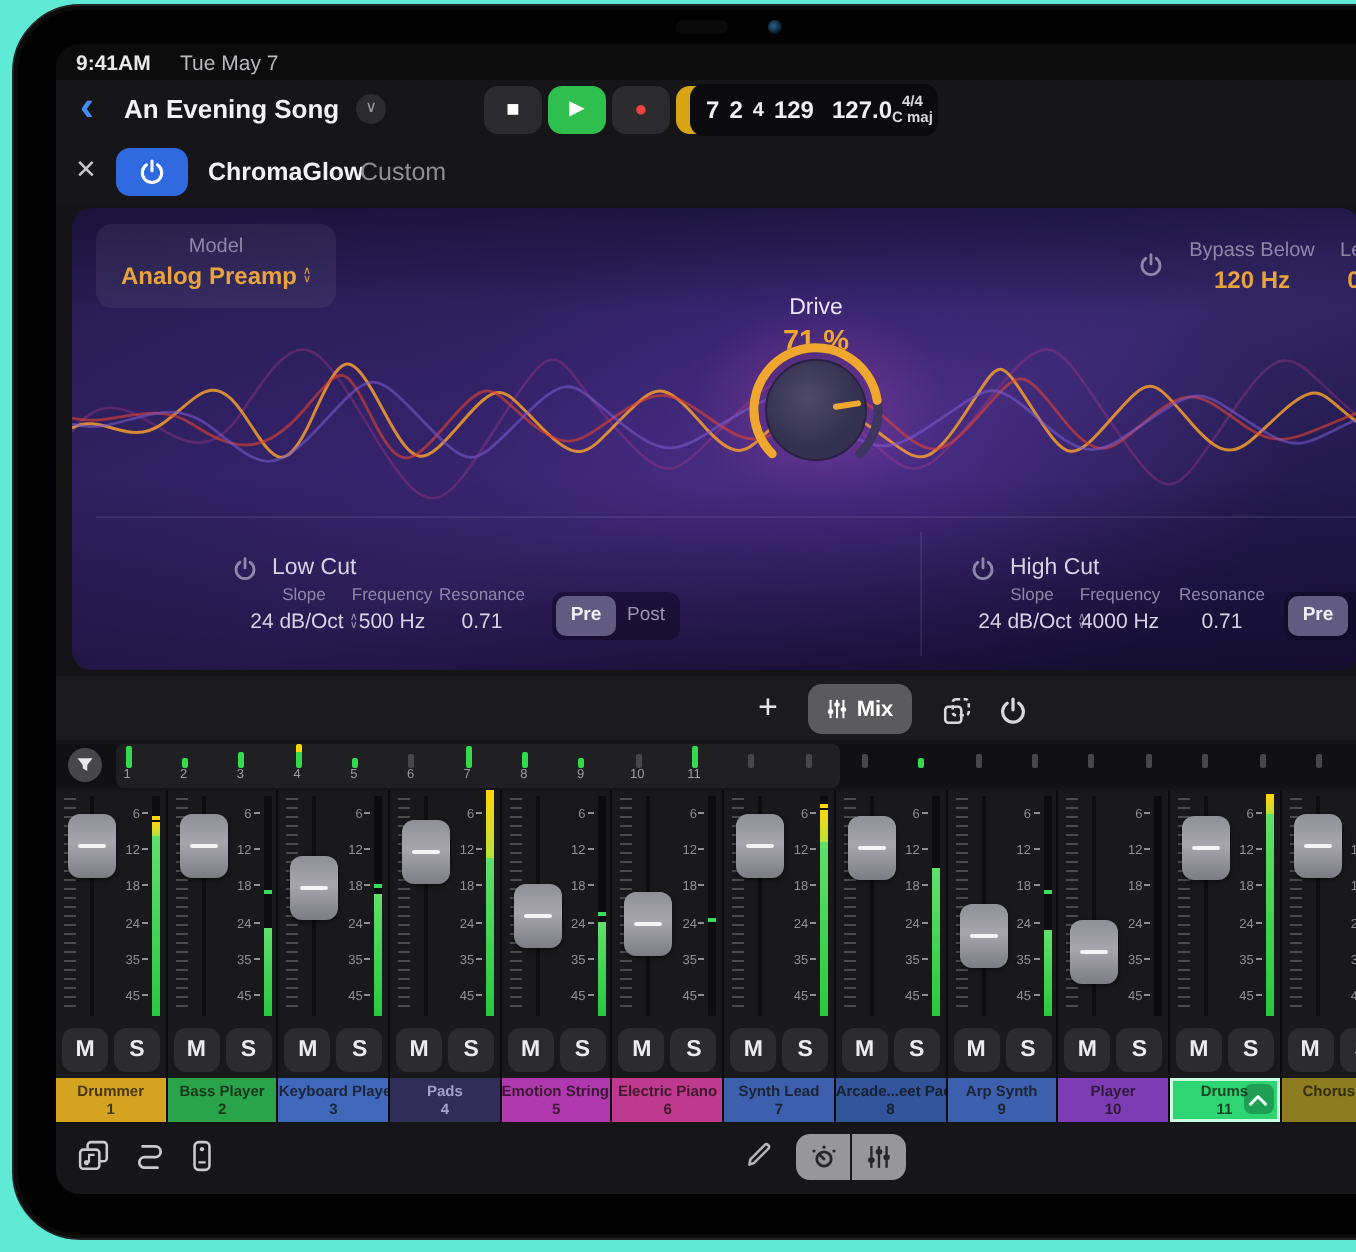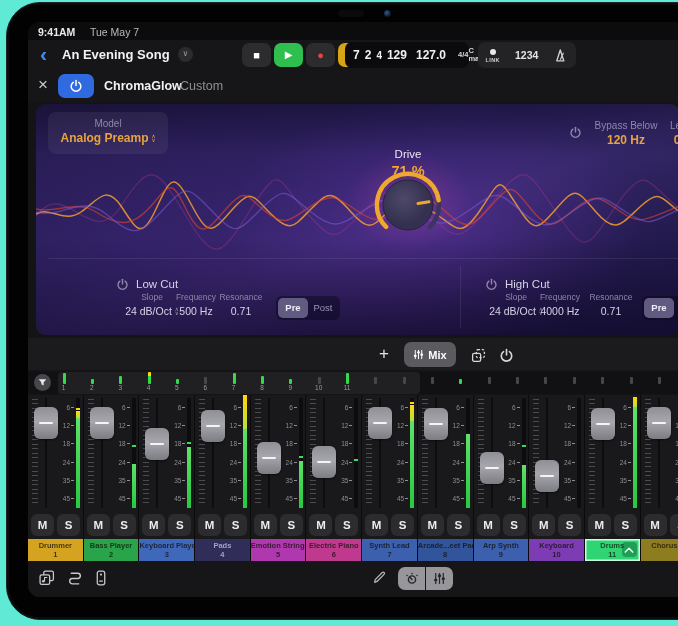--- a/index.html
+++ b/index.html
@@ -31,21 +31,21 @@
   .tbtn .g{display:inline-block;line-height:24px;}
   .btn-stop{left:214px;} .btn-stop .g{font-size:11px;}
   .btn-play{left:246px;background:#2fbf4e;} .btn-play .g{font-size:10px;}
   .btn-rec{left:278px;color:#ef4040;} .btn-rec .g{font-size:11px;}
   .btn-cycle{left:310px;background:#d7a514;} .btn-cycle .g{font-size:13px;font-weight:bold;}
   .lcd{position:absolute;left:317px;top:2px;width:124px;height:26px;border-radius:7px;background:#0b0b0d;
     display:flex;align-items:center;color:#f0f0f2;}
   .lcd .pos{display:flex;gap:5px;margin-left:8px;font-size:12px;font-weight:bold;}
   .lcd .pos .sm{font-size:10px;align-self:center;}
   .lcd .tempo{margin-left:9px;font-size:12px;font-weight:bold;}
-  .lcd .sigkey{margin-left:12px;display:flex;flex-direction:row;align-items:center;line-height:8px;}
+  .lcd .sigkey{margin-left:0;display:flex;flex-direction:column;align-items:center;line-height:8px;}
   .lcd .sigkey span{font-size:7.5px;color:#d8d8dc;font-weight:bold;}
   .linkgrp{position:absolute;left:450px;top:2px;width:98px;height:26px;border-radius:7px;background:#232326;
     display:flex;align-items:center;justify-content:space-around;}
   .linkstack{display:flex;flex-direction:column;align-items:center;line-height:6px;padding-top:2px;}
   .linkdot{width:6px;height:6px;border-radius:50%;background:#e8e8ea;margin-bottom:2px;}
   .linklbl{font-size:5.5px;font-weight:bold;color:#d0d0d4;letter-spacing:.4px;}
   .countin{font-size:10.5px;font-weight:bold;color:#e4e4e8;}
 
   
   .plughead{position:absolute;left:0;top:48px;width:100%;height:32px;background:#161618;}
@@ -190,31 +190,20 @@
           <span class="sm">4</span>
           <span>129</span>
         </span>
         <span class="tempo">127.0</span>
         <span class="sigkey">
           <span>4/4</span>
           <span>C maj</span>
         </span>
       </div>
 
-      <div class="linkgrp">
-        <span class="linkstack">
-          <span class="linkdot"></span>
-          <span class="linklbl">LINK</span>
-        </span>
-        <span class="countin">1234</span>
-        <svg width="15" height="15" viewBox="0 0 13 14">
-          <path d="M3 12 L6.3 1.8 L9.6 12 Z" fill="none" stroke="#cfcfd3" stroke-width="1.3" stroke-linejoin="round"></path>
-          <path d="M6.3 11 L9.3 4.4" stroke="#cfcfd3" stroke-width="1.1"></path>
-        </svg>
-      </div>
     </div>
 
     <div class="plughead">
       <span class="xclose">×</span>
       <div class="pwrbtn">
         <svg width="14" height="14" viewBox="0 0 24 24" style="color:#fff">
             <use href="#ic-power"></use>
           </svg>
       </div>
       <span class="plugname">ChromaGlow</span>
@@ -699,21 +688,21 @@
             <div class="scnum" style="top: 45px;">18</div>
             <div class="scnum" style="top: 64px;">24</div>
             <div class="scnum" style="top: 82px;">35</div>
             <div class="scnum" style="top: 100px;">45</div>
           </div>
     <div class="msrow">
       <div class="msbtn m">M</div>
       <div class="msbtn s">S</div>
     </div>
     <div class="tracklab" style="background: rgb(126, 60, 180);">
-      <div class="nm" style="color: rgba(15, 12, 5, 0.72);">Keyboard</div>
+      <div class="nm" style="color: rgba(15, 12, 5, 0.72);">Player</div>
       <div class="no" style="color: rgba(15, 12, 5, 0.72);">10</div>
     </div>
   </div>
 
   <div class="chan">
     <div class="fadarea">
       <div class="ticks"></div>
       <div class="groove"></div>
       <div class="handle" style="top: 13px;"></div>
       <div class="mtrack">

